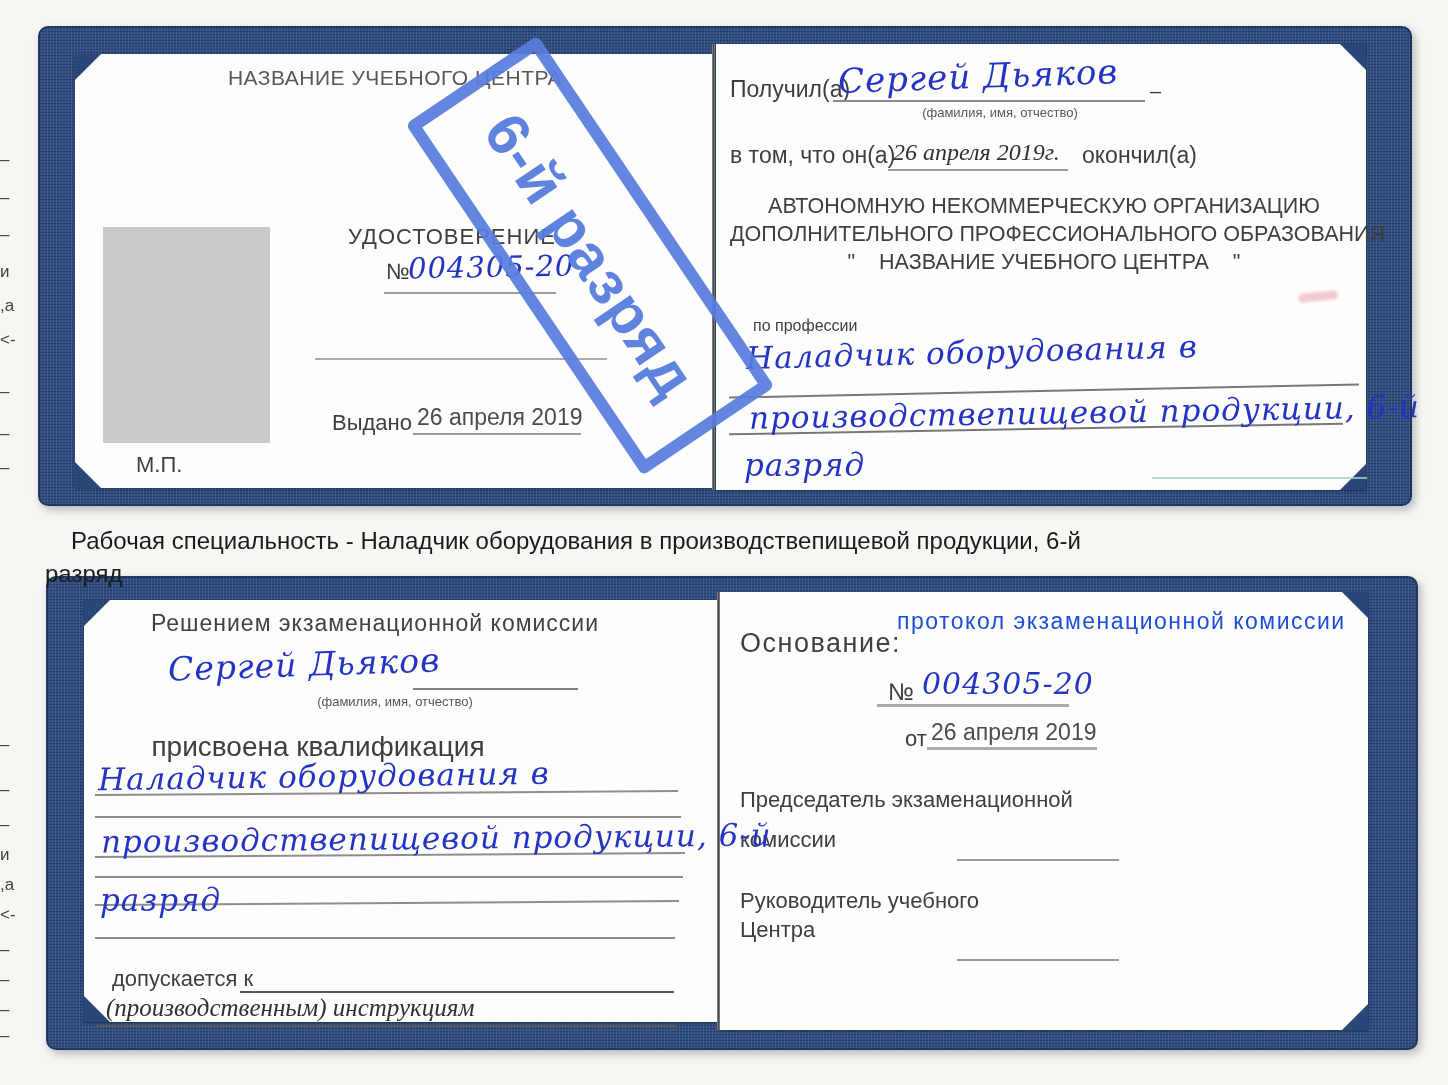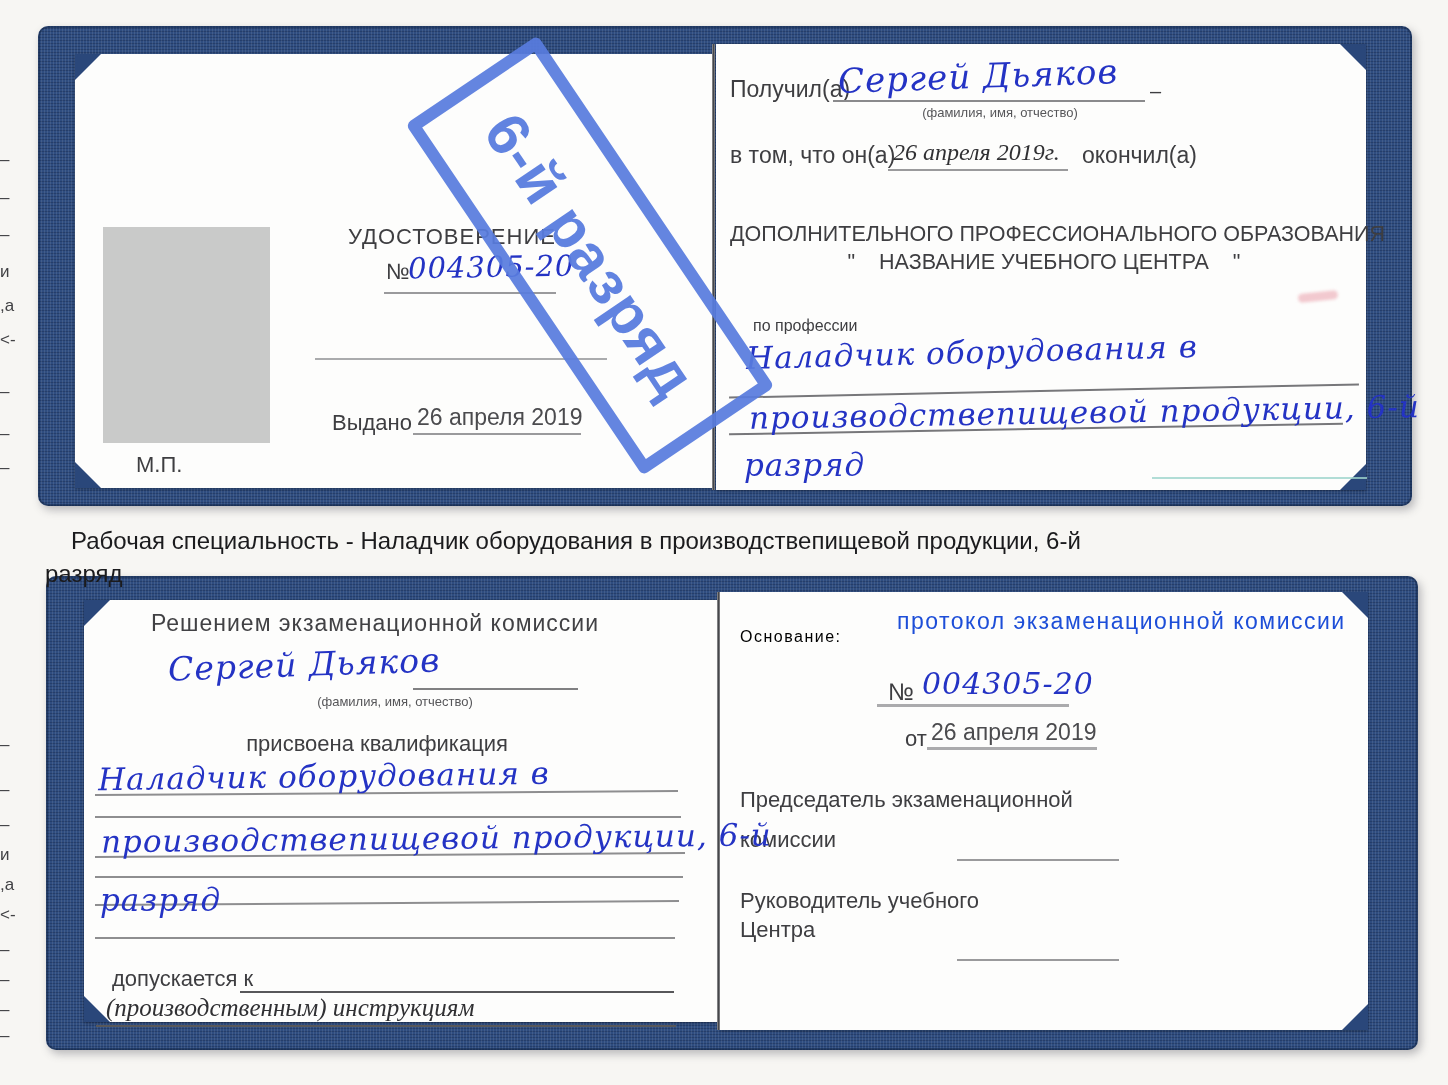--- a/index.html
+++ b/index.html
@@ -55,40 +55,42 @@
 
   <div class="cover" style="left:38px;top:26px;width:1374px;height:480px;"></div>
   <div class="page" style="left:75px;top:54px;width:637px;height:434px;"></div>
   <div class="page" style="left:716px;top:44px;width:650px;height:446px;"></div>
   <div class="tri" style="left:75px;top:54px;border-left:26px solid #2a477a;border-bottom:26px solid transparent;"></div>
   <div class="tri" style="left:75px;top:462px;border-left:26px solid #2a477a;border-top:26px solid transparent;"></div>
   <div class="tri" style="left:1340px;top:44px;border-right:26px solid #2a477a;border-bottom:26px solid transparent;"></div>
   <div class="tri" style="left:1340px;top:464px;border-right:26px solid #2a477a;border-top:26px solid transparent;"></div>
   <div class="fold" style="left:712px;top:44px;height:446px;"></div>
 
+  <div class="pr" style="left:115px;top:66px;width:560px;text-align:center;font-size:21px;letter-spacing:.5px;color:#58585c;">НАЗВАНИЕ УЧЕБНОГО ЦЕНТРА</div>
   <div style="position:absolute;left:103px;top:227px;width:167px;height:216px;background:#c9cac9;z-index:4;"></div>
   <div class="pr" style="left:322px;top:224px;width:260px;text-align:center;font-size:22px;letter-spacing:1px;">УДОСТОВЕРЕНИЕ</div>
   <div class="pr" style="left:386px;top:259px;font-size:22px;">№</div>
   <div class="hand" style="left:408px;top:250px;font-size:29px;transform:rotate(-1deg);">004305-20</div>
   <div class="ln" style="left:384px;top:292px;width:172px;"></div>
   <div class="ln" style="left:315px;top:358px;width:292px;background:#aaabad;"></div>
   <div class="pr" style="left:332px;top:410px;font-size:22px;">Выдано</div>
   <div class="pr" style="left:417px;top:404px;font-size:23px;color:#4b4b4e;">26 апреля 2019</div>
   <div class="ln" style="left:413px;top:433px;width:168px;"></div>
   <div class="pr" style="left:136px;top:452px;font-size:22px;">М.П.</div>
 
   <div class="pr" style="left:730px;top:76px;font-size:23px;">Получил(а)</div>
   <div class="hand" style="left:838px;top:56px;font-size:34px;transform:rotate(-2deg);">Сергей Дьяков</div>
   <div class="ln" style="left:833px;top:100px;width:312px;background:#8a8a8c;"></div>
   <div class="hint" style="left:880px;top:105px;width:240px;">(фамилия, имя, отчество)</div>
   <div class="pr" style="left:1150px;top:80px;font-size:20px;">–</div>
   <div class="pr" style="left:730px;top:142px;font-size:23px;">в том, что он(а)</div>
   <div class="ital" style="left:893px;top:139px;font-size:24px;">26 апреля 2019г.</div>
   <div class="ln" style="left:888px;top:169px;width:180px;"></div>
   <div class="pr" style="left:1082px;top:142px;font-size:23px;">окончил(а)</div>
+  <div class="pr" style="left:730px;top:194px;width:628px;text-align:center;font-size:21.5px;">АВТОНОМНУЮ НЕКОММЕРЧЕСКУЮ ОРГАНИЗАЦИЮ</div>
   <div class="pr" style="left:730px;top:222px;width:628px;font-size:21.5px;">ДОПОЛНИТЕЛЬНОГО ПРОФЕССИОНАЛЬНОГО ОБРАЗОВАНИЯ</div>
   <div class="pr" style="left:730px;top:250px;width:628px;text-align:center;font-size:21.5px;white-space:pre;">"    НАЗВАНИЕ УЧЕБНОГО ЦЕНТРА    "</div>
   <div class="pr" style="left:753px;top:317px;font-size:16px;">по профессии</div>
   <div class="hand" style="left:746px;top:334px;font-size:31px;transform:rotate(-1.5deg);">Наладчик оборудования в</div>
   <div class="ln" style="left:729px;top:390px;width:630px;background:#77777a;transform:rotate(-1.2deg);"></div>
   <div class="hand" style="left:749px;top:394px;font-size:31px;transform:rotate(-1deg);">производствепищевой продукции, 6-й</div>
   <div class="ln" style="left:729px;top:428px;width:614px;background:#77777a;transform:rotate(-1deg);"></div>
   <div class="hand" style="left:744px;top:447px;font-size:31px;z-index:7;">разряд</div>
   <div class="edge" id="em1">
       <span>–</span>
@@ -117,36 +119,36 @@
   <div class="tri" style="left:84px;top:600px;border-left:26px solid #2a477a;border-bottom:26px solid transparent;"></div>
   <div class="tri" style="left:84px;top:996px;border-left:26px solid #2a477a;border-top:26px solid transparent;"></div>
   <div class="tri" style="left:1342px;top:592px;border-right:26px solid #2a477a;border-bottom:26px solid transparent;"></div>
   <div class="tri" style="left:1342px;top:1004px;border-right:26px solid #2a477a;border-top:26px solid transparent;"></div>
   <div class="fold" style="left:717px;top:592px;height:438px;"></div>
 
   <div class="pr" style="left:84px;top:610px;width:582px;text-align:center;font-size:23px;letter-spacing:1px;color:#414144;">Решением экзаменационной комиссии</div>
   <div class="hand" style="left:168px;top:645px;font-size:33px;transform:rotate(-2deg);">Сергей Дьяков</div>
   <div class="ln" style="left:413px;top:688px;width:165px;background:#808082;"></div>
   <div class="hint" style="left:310px;top:694px;width:170px;">(фамилия, имя, отчество)</div>
-  <div class="pr" style="left:128px;top:731px;width:380px;text-align:right;font-size:22px;">присвоена квалификация</div>
+  <div class="pr" style="left:128px;top:731px;width:380px;text-align:center;font-size:28px;">присвоена квалификация</div>
   <div class="ln" style="left:95px;top:792px;width:583px;background:#8e8e90;transform:rotate(-.4deg);"></div>
   <div class="ln" style="left:95px;top:816px;width:586px;background:#8e8e90;"></div>
   <div class="ln" style="left:95px;top:854px;width:590px;background:#8e8e90;transform:rotate(-.4deg);"></div>
   <div class="ln" style="left:95px;top:876px;width:588px;background:#8e8e90;"></div>
   <div class="ln" style="left:95px;top:902px;width:584px;background:#8e8e90;transform:rotate(-.4deg);"></div>
   <div class="ln" style="left:95px;top:937px;width:580px;background:#8e8e90;"></div>
   <div class="hand" style="left:98px;top:758px;font-size:31px;transform:rotate(-.8deg);">Наладчик оборудования в</div>
   <div class="hand" style="left:101px;top:820px;font-size:31px;transform:rotate(-.6deg);">производствепищевой продукции, 6-й</div>
   <div class="hand" style="left:100px;top:882px;font-size:31px;">разряд</div>
   <div class="pr" style="left:112px;top:966px;font-size:22px;">допускается к</div>
   <div class="ln" style="left:240px;top:991px;width:434px;background:#57575a;height:1.5px;"></div>
   <div class="ital" style="left:106px;top:994px;font-size:25px;">(производственным) инструкциям</div>
   <div class="ln" style="left:96px;top:1025px;width:580px;background:#57575a;height:1.5px;"></div>
 
-  <div class="pr" style="left:740px;top:628px;font-size:16px;letter-spacing:1.5px;color:#000000;text-align:right;">Основание:</div>
+  <div class="pr" style="left:740px;top:628px;font-size:27px;letter-spacing:1.5px;color:#404040;text-align:right;">Основание:</div>
   <div class="pr" style="left:897px;top:608px;font-size:23px;letter-spacing:1.5px;color:#1d4ed8;">протокол экзаменационной комиссии</div>
   <div class="pr" style="left:888px;top:678px;font-size:24px;">№</div>
   <div class="hand" style="left:922px;top:666px;font-size:30px;">004305-20</div>
   <div class="ln" style="left:877px;top:704px;width:192px;height:3px;background:#ababad;"></div>
   <div class="pr" style="left:905px;top:726px;font-size:22px;">от</div>
   <div class="pr" style="left:931px;top:719px;font-size:23px;color:#4b4b4e;">26 апреля 2019</div>
   <div class="ln" style="left:927px;top:747px;width:170px;height:3px;background:#ababad;"></div>
   <div class="pr" style="left:740px;top:780px;width:350px;font-size:22px;line-height:40px;white-space:normal;">Председатель экзаменационной комиссии</div>
   <div class="ln" style="left:957px;top:859px;width:162px;"></div>
   <div class="pr" style="left:740px;top:886px;width:265px;font-size:22px;line-height:29px;white-space:normal;">Руководитель учебного Центра</div>

